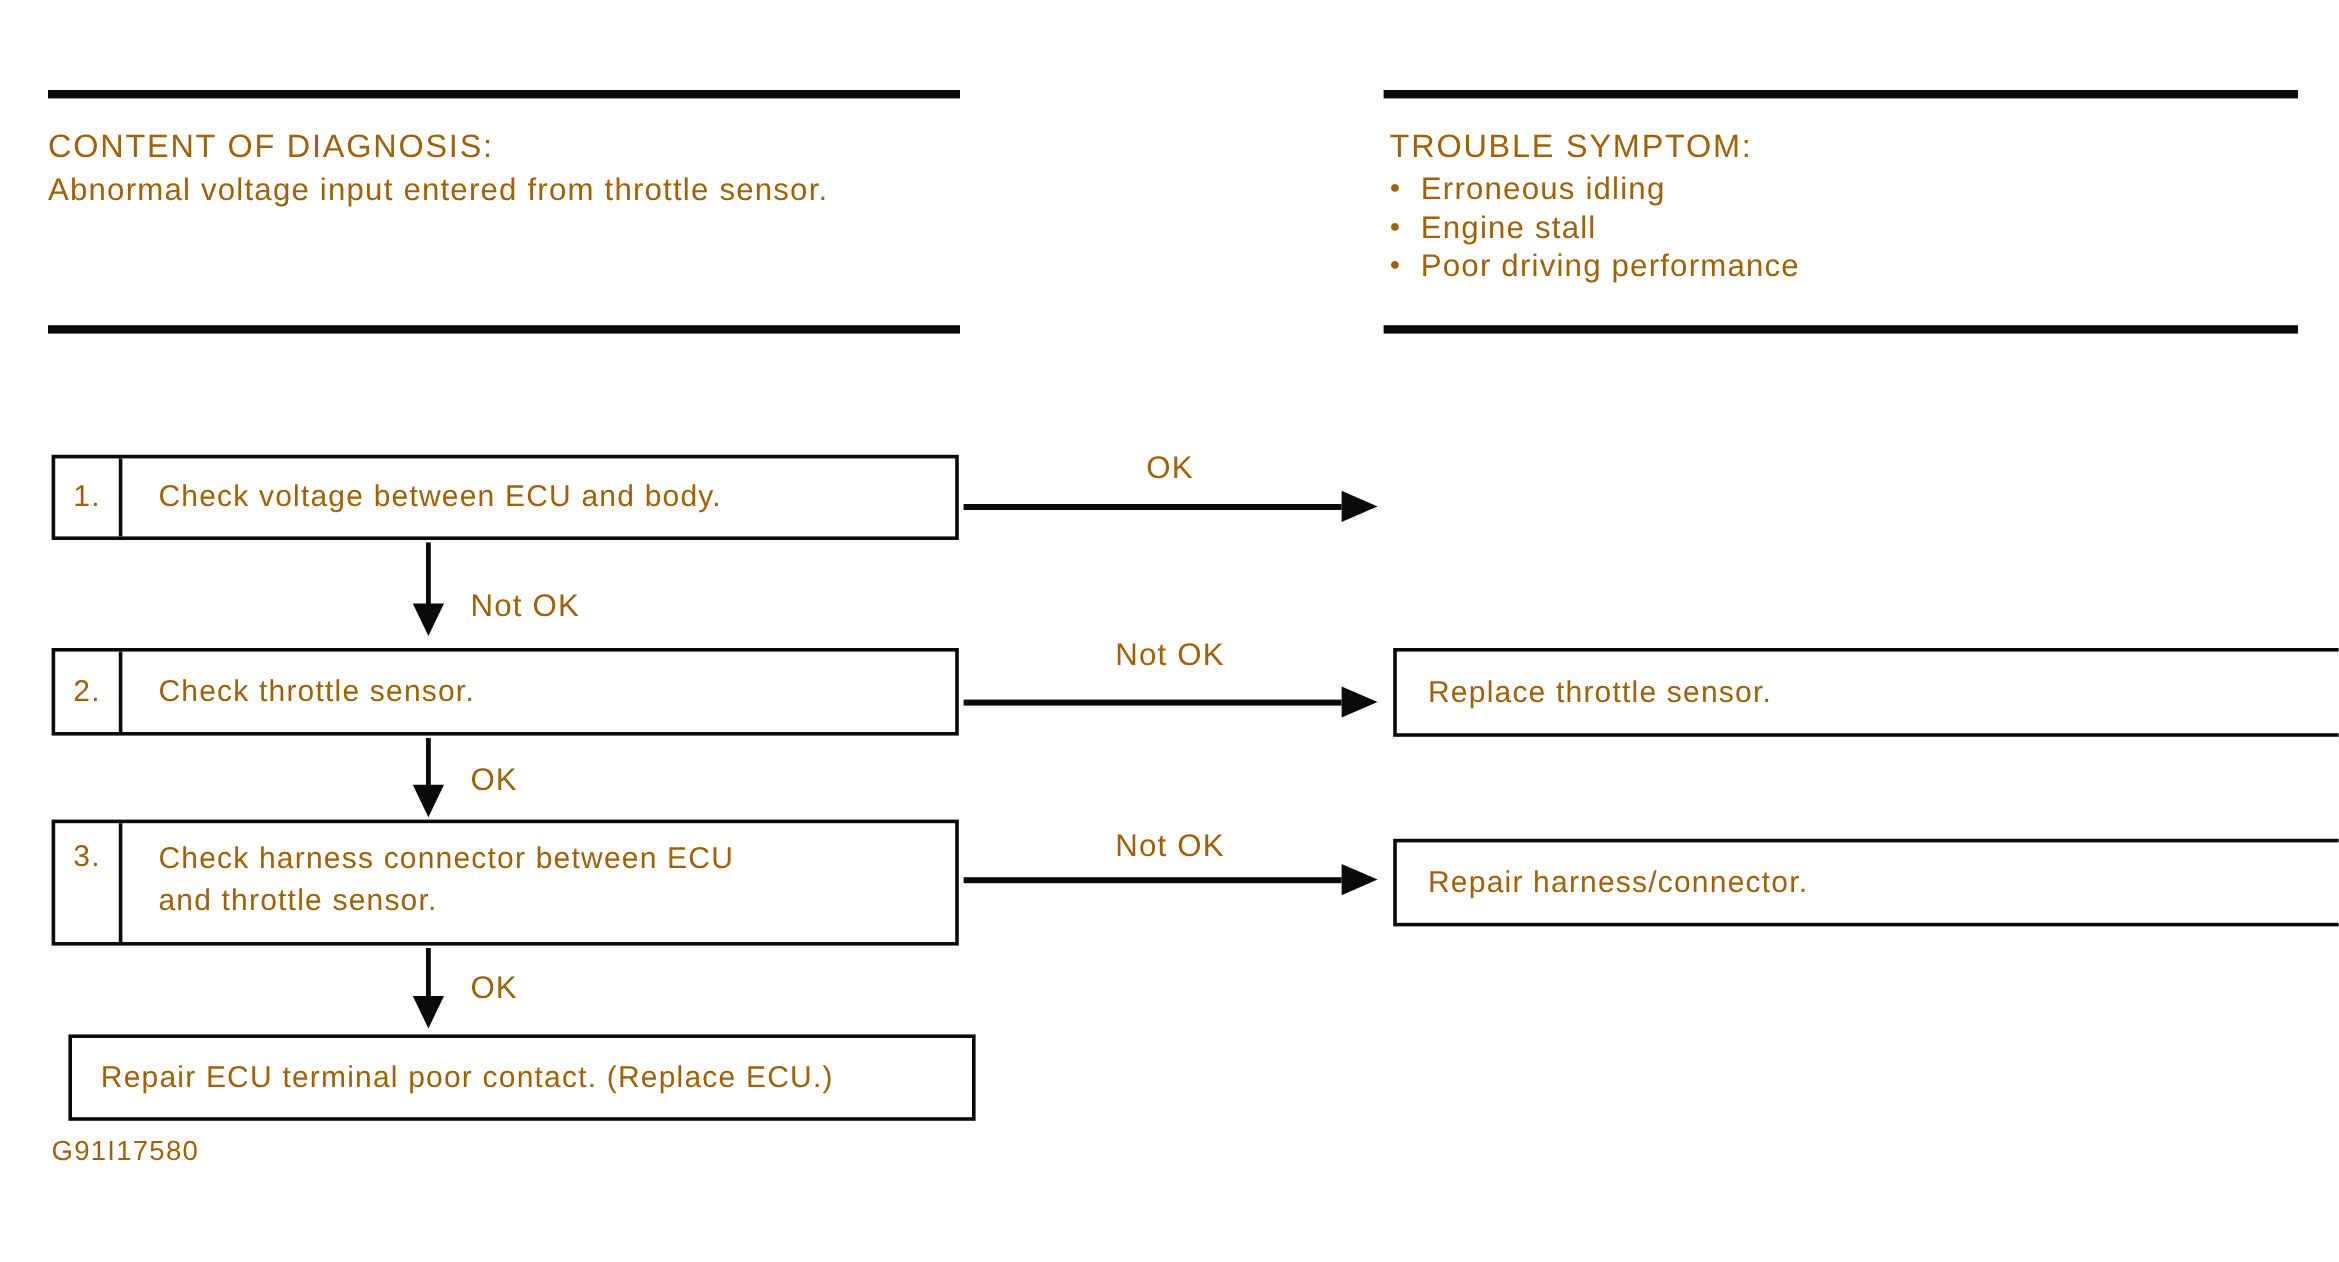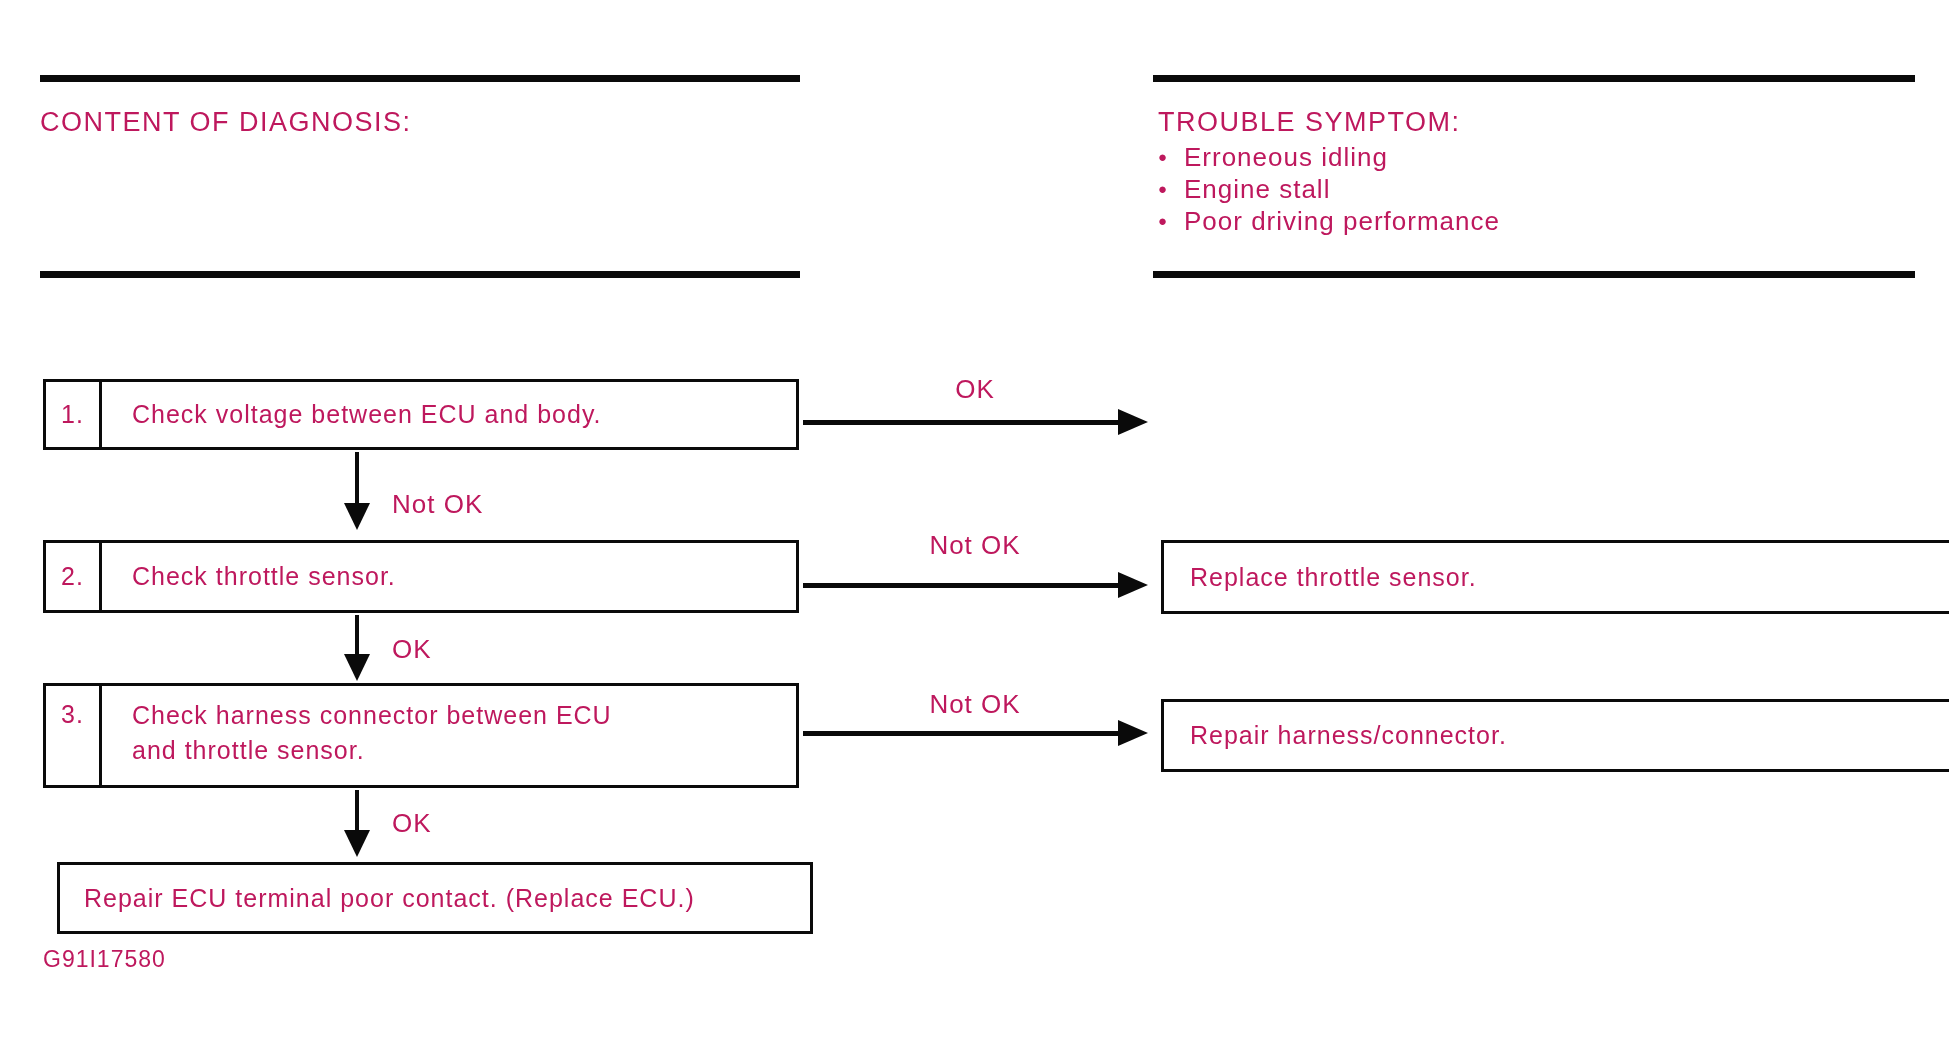--- a/index.html
+++ b/index.html
@@ -3,21 +3,21 @@
 <meta charset="utf-8">
 <style>
   * { margin: 0; padding: 0; box-sizing: border-box; }
   html, body { background: #ffffff; }
   .page {
     position: relative;
     width: 1949px;
     height: 1052px;
     background: #ffffff;
     font-family: "Liberation Sans", "DejaVu Sans", sans-serif;
-    color: #be185d;
+    color: #a16207;
     overflow: hidden;
   }
   .rule { position: absolute; height: 7px; background: #0a0a0a; }
   .rule-lt { left: 40px;   top: 75px;  width: 760px; }
   .rule-rt { left: 1153px; top: 75px;  width: 762px; }
   .rule-lb { left: 40px;   top: 271px; width: 760px; }
   .rule-rb { left: 1153px; top: 271px; width: 762px; }
 
   .hdr-title { position: absolute; font-size: 27px; letter-spacing: 1.5px; white-space: nowrap; }
   .hdr-text  { position: absolute; font-size: 26px; letter-spacing: 1px;   white-space: nowrap; }
@@ -93,20 +93,21 @@
 <body>
 
 <div class="page">
 
   <div class="rule rule-lt"></div>
   <div class="rule rule-rt"></div>
   <div class="rule rule-lb"></div>
   <div class="rule rule-rb"></div>
 
   <div class="hdr-title t-left-title">CONTENT OF DIAGNOSIS:</div>
+  <div class="hdr-text t-left-desc">Abnormal voltage input entered from throttle sensor.</div>
 
   <div class="hdr-title t-right-title">TROUBLE SYMPTOM:</div>
   <div class="symptoms">
     <div class="symptom-row">
       <span class="dot">●</span>
       <span>Erroneous idling</span>
     </div>
     <div class="symptom-row">
       <span class="dot">●</span>
       <span>Engine stall</span>

